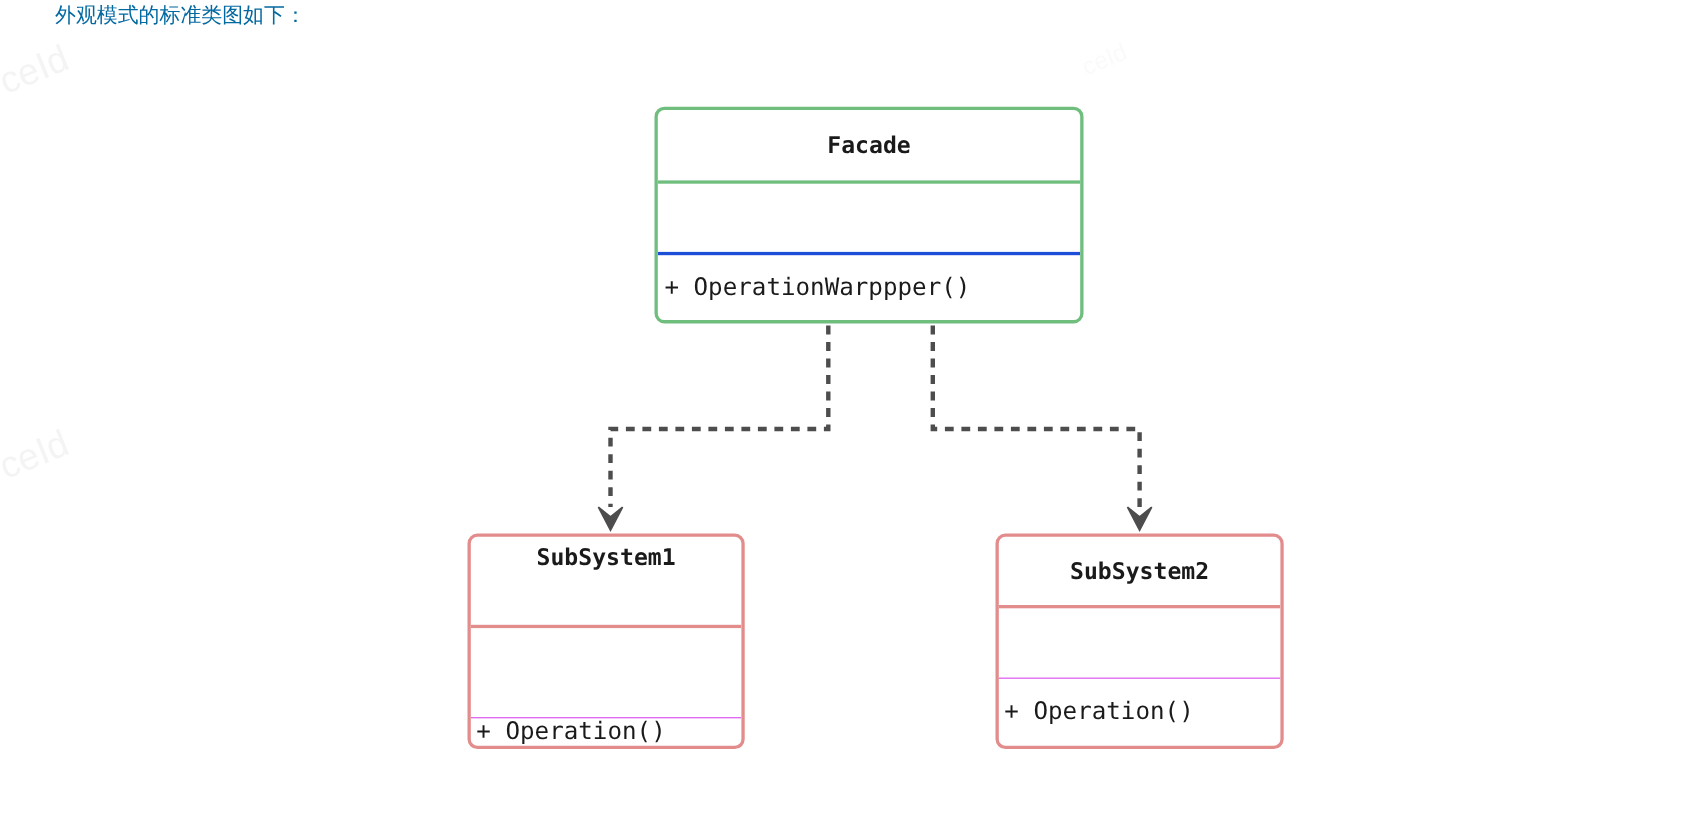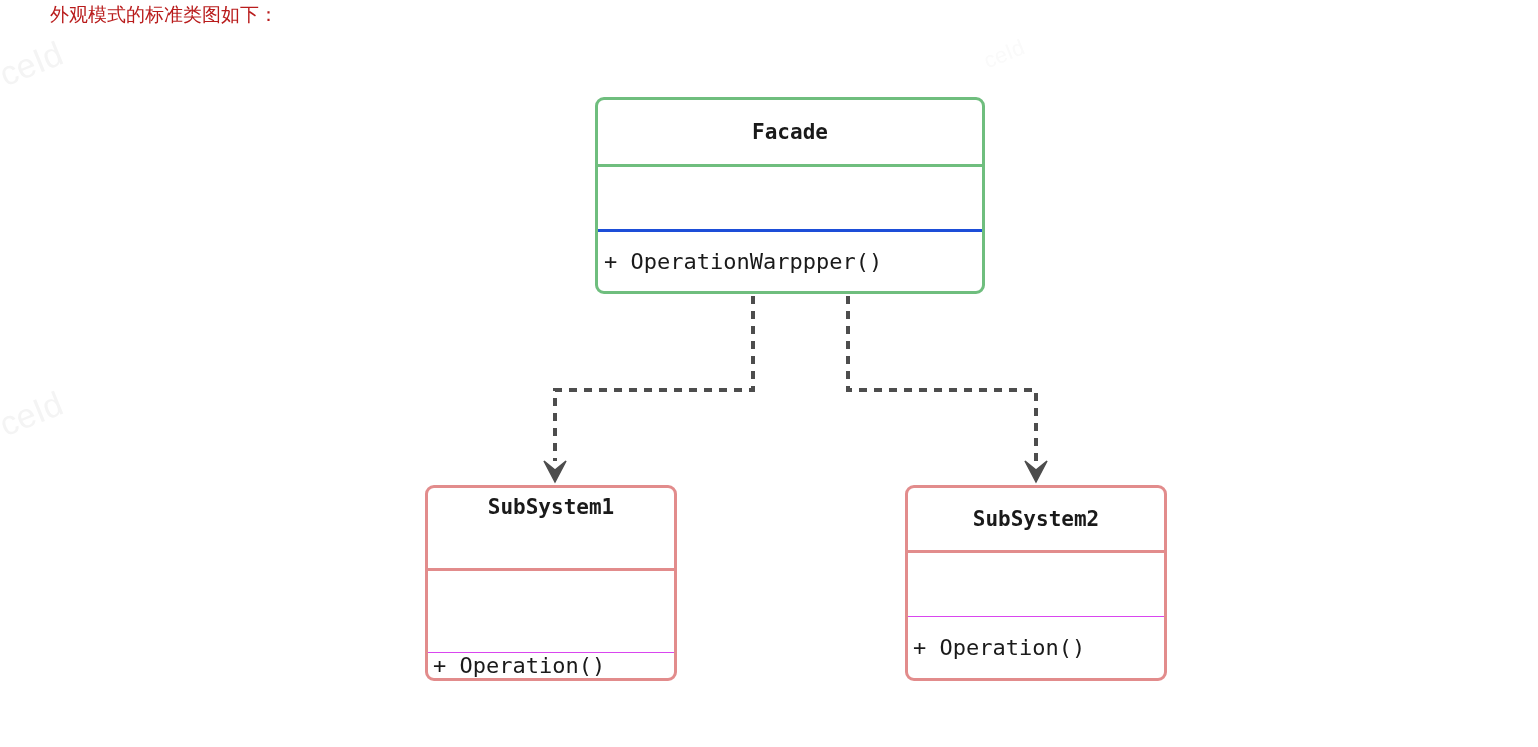--- a/index.html
+++ b/index.html
@@ -13,24 +13,24 @@
     position: relative;
     overflow: hidden;
     font-family: "Liberation Sans", sans-serif;
     -webkit-font-smoothing: antialiased;
   }
 
   #page-title {
     position: absolute;
     left: 50px;
     top: 0px;
-    font-family: Liberation Serif, serif;
+    font-family: Liberation Mono, monospace;
     font-size: 19px;
     line-height: 30px;
-    color: #b91c1c;
+    color: #0369a1;
     white-space: nowrap;
   }
 
   
   .watermark {
     position: absolute;
     font-family: "Liberation Sans", sans-serif;
     color: #f4f4f4;
     font-weight: 400;
     white-space: nowrap;

